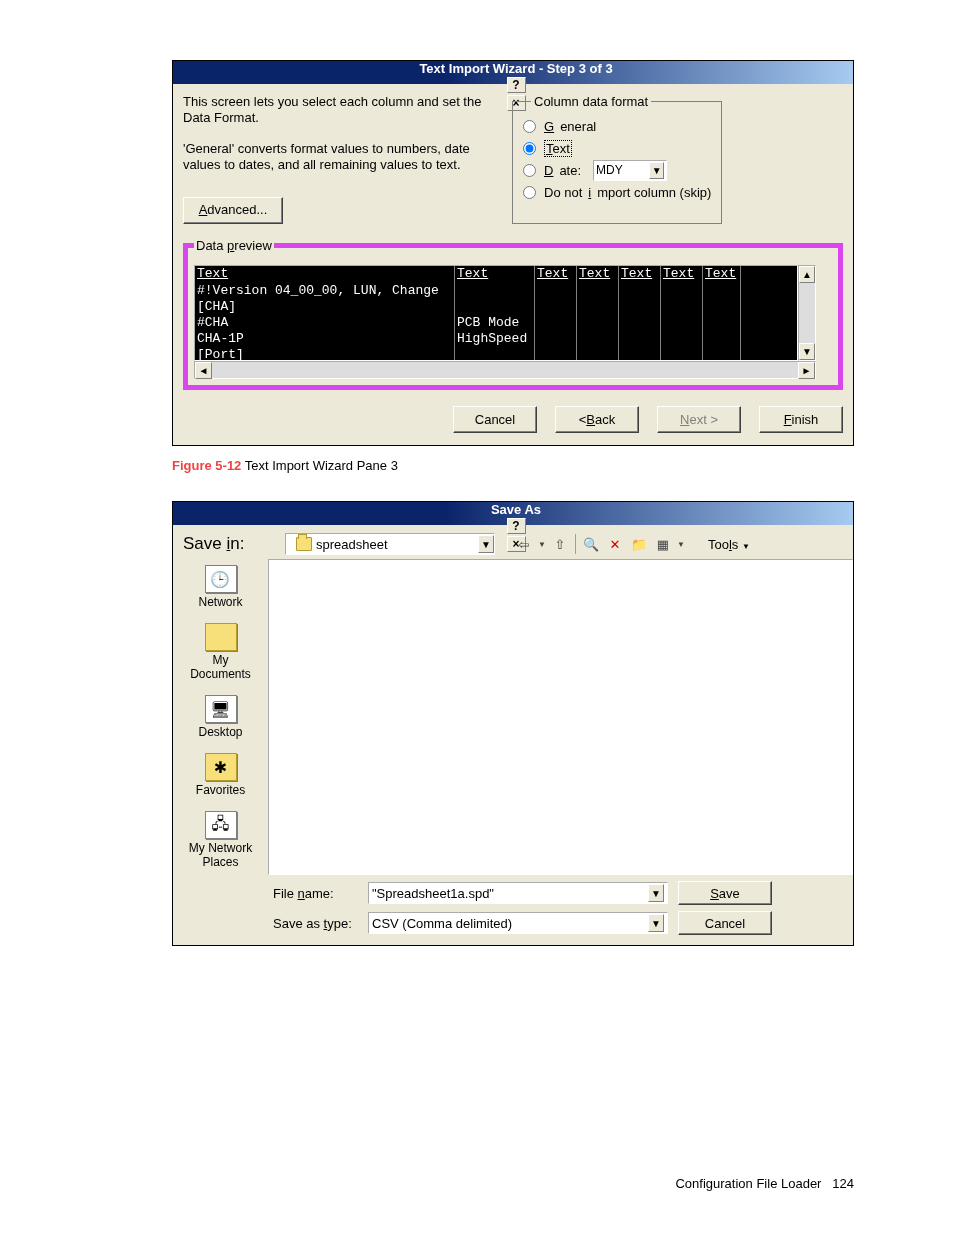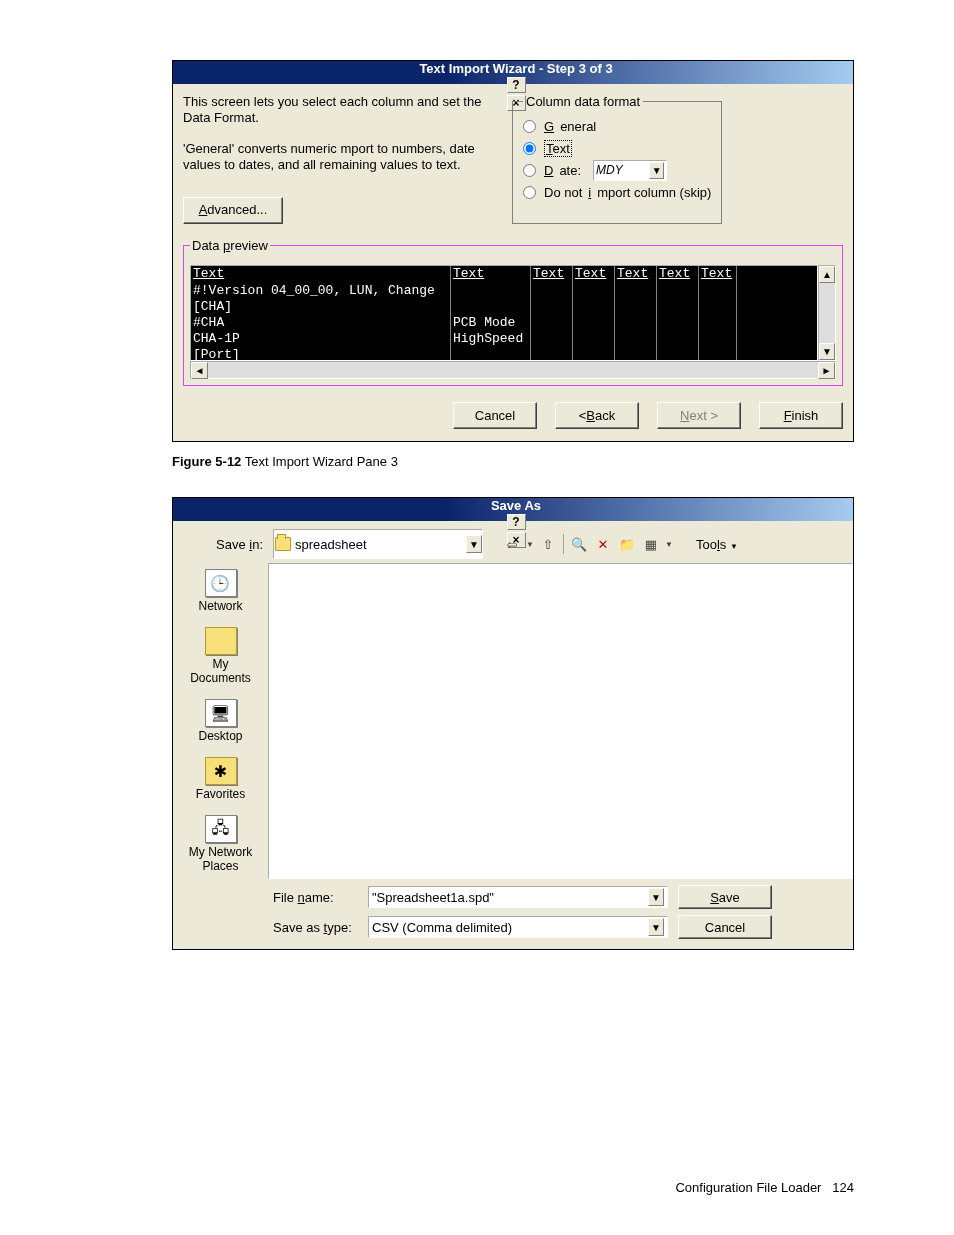--- a/index.html
+++ b/index.html
@@ -41,77 +41,76 @@
   .dlg-body { padding: 10px 10px 12px 10px; }
   .topsec { display:flex; gap: 14px; }
   .desc { width: 315px; font-size:13px; line-height:1.25; }
   .desc p { margin: 0 0 14px 0; }
   fieldset.cdf {
     border:1px solid #808080;
     padding: 6px 10px 8px 10px;
     margin:0;
     font-size:13px;
   }
-  fieldset.cdf legend { padding: 0 3px; }
+  fieldset.cdf legend { padding: 0 3px; margin-left: 8px; }
   .radiorow { display:flex; align-items:center; height:22px; gap:6px; }
   .radiorow input[type=radio]{ margin:0 2px 0 0;}
   .uline { text-decoration: underline; }
   .dotted { border:1px dotted #000; padding:0 1px; }
   .datesel {
     display:inline-flex; align-items:center;
     border: 1px inset #fff; background:#fff;
     height:21px; width:74px; padding:0 2px; margin-left:6px;
     font-size:12px;
-    font-style:italic;
   }
   .datesel .dd {
     margin-left:auto; width:15px; height:17px;
     background:#ece9d8; border:1px solid #fff;
     border-right-color:#808080; border-bottom-color:#808080;
     display:flex; align-items:center; justify-content:center; font-size:10px;
   }
   .btn {
     background:#ece9d8;
     border:1px solid #fff;
     border-right-color:#404040; border-bottom-color:#404040;
     box-shadow: inset -1px -1px 0 #808080, inset 1px 1px 0 #ece9d8;
     font-size:13px; height:27px;
     display:inline-flex; align-items:center; justify-content:center;
     padding: 0 12px;
   }
   .btn-adv { margin-top: 10px; width:100px;}
   fieldset.prev {
-    border:1px solid #d946ef; margin: 14px 0 0 0;
-    padding: 12px 6px 6px 6px;
+    border:5px solid #d946ef; margin: 14px 0 0 0;
+    padding: 12px 22px 6px 6px;
   }
   .gridwrap { position:relative; }
   .grid {
     background:#000; color:#fff;
     font-family: "Courier New", monospace; font-size:13px;
     border:1px inset #fff; height:96px; overflow:hidden;
     display:flex;
   }
   .gcol { border-right:1px solid #808080; padding:0; }
   .ghead { background:#000; color:#fff; text-decoration:underline; padding:0 2px; white-space:pre; height:17px; }
   .gcell { padding:0 2px; white-space:pre; height:16px; }
   .c1{width:260px;} .c2{width:80px;} .c3,.c4,.c5,.c6{width:42px;} .c7{width:38px;}
   .vscroll { width:18px; background:#ece9d8; border:1px inset #fff; display:flex; flex-direction:column; }
   .sbtn{height:17px; background:#ece9d8; border:1px solid #fff; border-right-color:#808080; border-bottom-color:#808080; display:flex;align-items:center;justify-content:center;font-size:10px;}
   .strack{flex:1;background:#ddd;}
   .hscroll{height:18px;background:#ece9d8;border:1px inset #fff;display:flex;}
   .htrack{flex:1;background:#ddd;}
   .dlg-foot{display:flex; gap:18px; justify-content:flex-end; margin-top:16px;}
   .dlg-foot .btn{width:84px;}
   .caption{font-size:13px; margin: 10px 0 28px 0;}
-  .caption b{color:#000000; font-weight:bold;}
+  .caption b{color:#ef4444; font-weight:bold;}
 
   
   .dlg2 .row1{display:flex;align-items:center;gap:10px;padding:8px 10px 4px 10px;}
-  .row1 .lbl{width:80px;text-align:right;font-size:13px;}
-  .combo{flex:0 0 210px; height:30px; border:1px inset #fff; background:#fff; display:flex; align-items:center; padding-left:1px; font-size:13px;}
+  .row1 .lbl{width:80px;font-size:17px;}
+  .combo{flex:0 0 210px; height:22px; border:1px inset #fff; background:#fff; display:flex; align-items:center; padding-left:10px; font-size:13px;margin-left:12px;}
   .combo .dd{margin-left:auto;width:16px;height:18px;background:#ece9d8;border:1px solid #fff;border-right-color:#808080;border-bottom-color:#808080;display:flex;align-items:center;justify-content:center;font-size:10px;}
   .foldericon{width:16px;height:14px;background:#f7e07a;border:1px solid #b59b2b;border-radius:1px;margin-right:4px;position:relative;}
   .foldericon:before{content:"";position:absolute;top:-4px;left:1px;width:7px;height:4px;background:#f7e07a;border:1px solid #b59b2b;border-bottom:none;}
   .tbicons{display:flex;align-items:center;gap:2px;margin-left:8px;}
   .tico{width:22px;height:22px;display:flex;align-items:center;justify-content:center;font-size:13px;color:#444;}
   .tsep{width:1px;height:20px;background:#a0a0a0;margin:0 2px;}
   .toolslbl{font-size:13px;margin-left:20px;}
   .body2{display:flex;}
   .places{width:95px;background:#ece9d8;padding:6px 0;display:flex;flex-direction:column;align-items:center;gap:14px;}
   .place{width:80px;text-align:center;font-size:12px;}
@@ -134,21 +133,21 @@
     <div class="titlebar">
       <span>Text Import Wizard - Step 3 of 3</span>
       <span class="spacer"></span>
       <span class="tb-btn">?</span>
       <span class="tb-btn">×</span>
     </div>
     <div class="dlg-body">
       <div class="topsec">
         <div class="desc">
           <p>This screen lets you select each column and set the Data Format.</p>
-          <p>'General' converts numeric mport to numbers, date values to dates, and all remaining values to text.</p>
+          <p>'General' converts format values to numbers, date values to dates, and all remaining values to text.</p>
           <div class="btn btn-adv"><span class="uline">A</span>dvanced...</div>
         </div>
         <fieldset class="cdf">
           <legend>Column data format</legend>
           <div class="radiorow"><input type="radio" style=""> <span class="uline">G</span>eneral</div>
           <div class="radiorow">
               <input type="radio" checked="" style=""> 
               <span class="dotted"><span class="uline">T</span>ext</span>
             </div>
           <div class="radiorow"><input type="radio" style=""> <span class="uline">D</span>ate:

